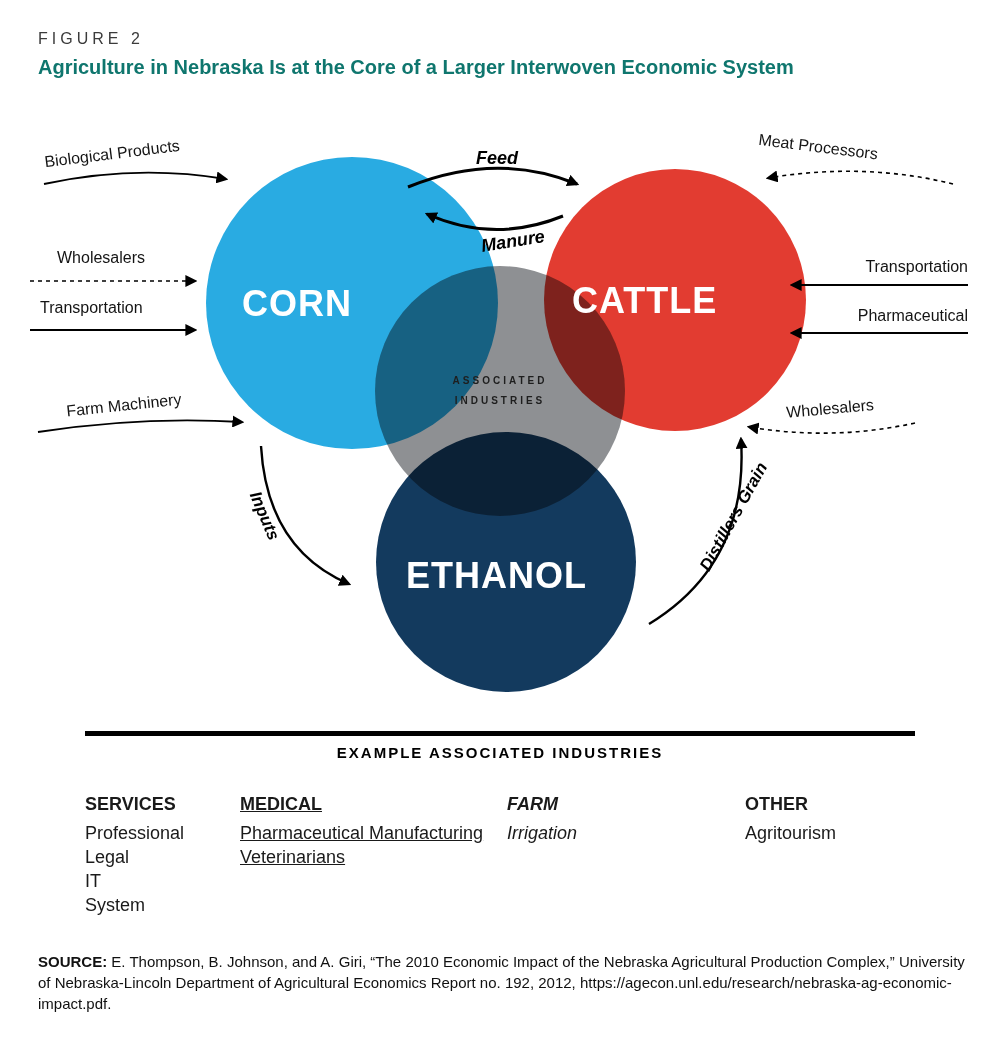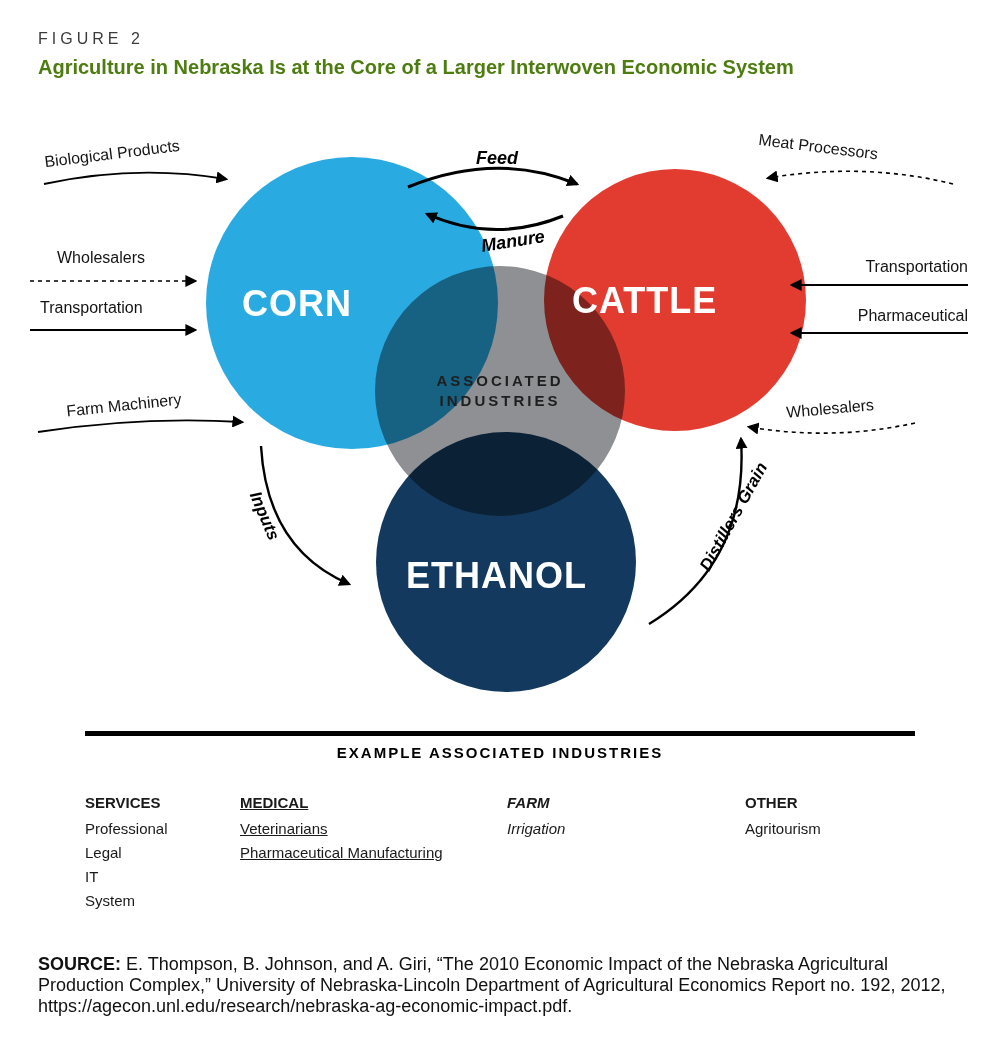--- a/index.html
+++ b/index.html
@@ -1,36 +1,36 @@
 <!DOCTYPE html>
 <html><head>
 <meta charset="utf-8">
 <style>
   * { box-sizing: border-box; }
   html,body { margin:0; padding:0; background:#ffffff; }
   body { font-family:"Liberation Sans", sans-serif; }
   .page { position:relative; width:1000px; height:1043px; background:#ffffff; overflow:hidden; }
 
   .figure-label { position:absolute; left:38px; top:30px; font-size:16px; letter-spacing:4px; color:#3b3b3b; }
-  .figure-title { position:absolute; left:38px; top:56px; width:940px; font-size:20px; font-weight:bold; color:#4d7c0f; }
+  .figure-title { position:absolute; left:38px; top:56px; width:940px; font-size:20px; font-weight:bold; color:#0f766e; }
 
   .diagram-svg { position:absolute; left:0; top:0; }
 
   .lbl { position:absolute; font-size:16px; color:#141414; white-space:nowrap; }
   .flow { position:absolute; font-size:18px; font-weight:bold; font-style:italic; color:#000; text-align:center; white-space:nowrap; }
   .node-label { position:absolute; width:200px; color:#ffffff; font-weight:bold; font-size:36px; letter-spacing:1px; }
-  .assoc-label { position:absolute; left:415px; top:371px; width:170px; text-align:center; font-size:15px; font-weight:bold; letter-spacing:3px; color:#1e1e1e; line-height:20px; }
+  .assoc-label { position:absolute; left:415px; top:371px; width:170px; text-align:center; font-size:10px; font-weight:bold; letter-spacing:3px; color:#1e1e1e; line-height:20px; }
 
   .divider { position:absolute; left:85px; top:731px; width:830px; height:5px; background:#000; }
   .panel-title { position:absolute; left:0; top:744px; width:1000px; text-align:center; font-size:15px; font-weight:bold; letter-spacing:2px; color:#000; }
-  .col { position:absolute; top:794px; font-size:15px; color:#1a1a1a; }
+  .col { position:absolute; top:794px; font-size:18px; color:#1a1a1a; }
   .col .hdr { font-weight:bold; margin-bottom:6px; }
   .col .item { line-height:24px; }
 
-  .source { position:absolute; left:38px; top:936px; width:935px; font-size:18px; line-height:21px; color:#111; }
+  .source { position:absolute; left:38px; top:936px; width:935px; font-size:15px; line-height:21px; color:#111; }
   .source b { font-weight:bold; }
 </style>
 </head>
 <body>
 
 <div class="page">
 
   <div class="figure-label">FIGURE 2</div>
   <div class="figure-title">Agriculture in Nebraska Is at the Core of a Larger Interwoven Economic System</div>
 
@@ -95,22 +95,22 @@
   <div class="col" style="left:85px; width:150px;">
     <div class="hdr">SERVICES</div>
     <div class="item">Professional</div>
     <div class="item">Legal</div>
     <div class="item">IT</div>
     <div class="item">System</div>
   </div>
 
   <div class="col" style="left:240px; width:250px;text-decoration:underline;">
     <div class="hdr">MEDICAL</div>
+    <div class="item">Pharmaceutical Manufacturing</div>
     <div class="item">Veterinarians</div>
-    <div class="item">Pharmaceutical Manufacturing</div>
   </div>
 
   <div class="col" style="left:507px; width:240px;font-style:italic;">
     <div class="hdr">FARM</div>
     <div class="item">Irrigation</div>
   </div>
 
   <div class="col" style="left:745px; width:160px;">
     <div class="hdr">OTHER</div>
     <div class="item">Agritourism</div>

